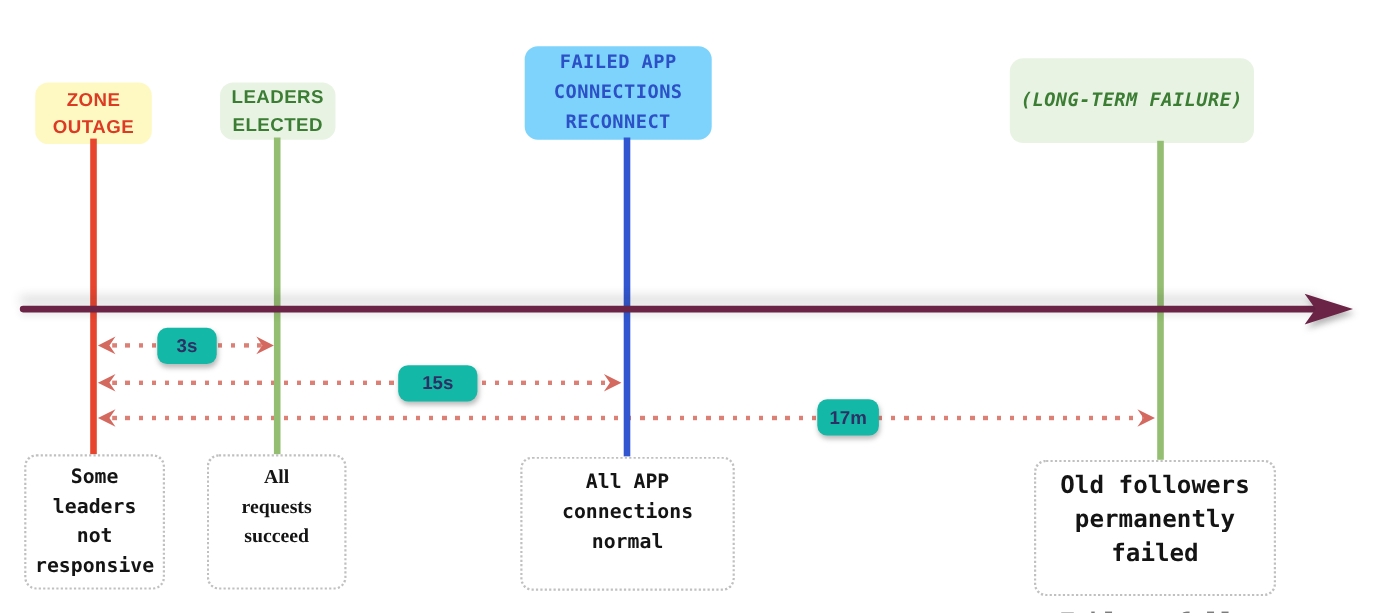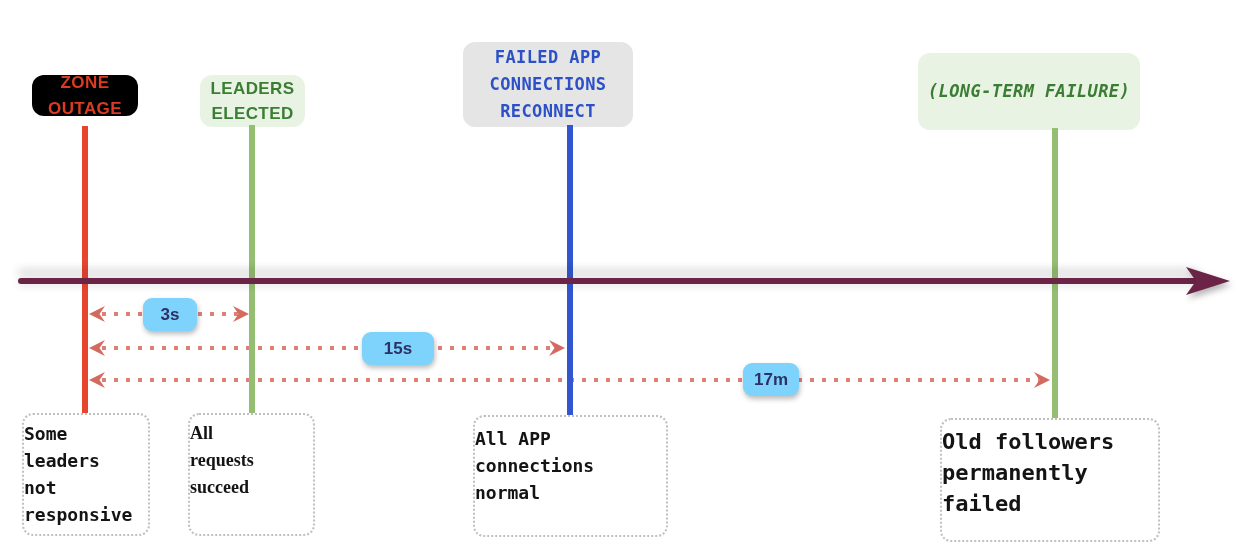--- a/index.html
+++ b/index.html
@@ -10,23 +10,23 @@
   }
 
   
   .toplabel {
     position:absolute; display:flex; align-items:center; justify-content:center;
     border-radius:12px; font-weight:bold; text-align:center;
     white-space:pre-line; letter-spacing:.4px;
   }
   .toplabel.sans { font-family:"Liberation Sans", sans-serif; font-size:17px; line-height:1.5; }
   .toplabel.mono { font-family:"DejaVu Sans Mono", monospace; font-size:17px; line-height:1.6; }
-  .lbl-red    { left:32px;  top:75px; width:106px; height:41px; background:#000000; color:#DC3A23; }
+  .lbl-red    { left:32px;  top:75px; width:106px; height:56px; background:#fef9c3; color:#DC3A23; }
   .lbl-green1 { left:200px; top:75px; width:105px; height:52px; background:#E9F3E4; color:#3A7D33; }
-  .lbl-blue   { left:463px; top:42px; width:170px; height:85px; background:#e5e5e5; color:#2C50C6; }
+  .lbl-blue   { left:477px; top:42px; width:170px; height:85px; background:#7dd3fc; color:#2C50C6; }
   .lbl-green2 { left:918px; top:53px; width:222px; height:77px; background:#E9F3E4; color:#3A7D33; flex-direction:column; }
   .lbl-green2 .l1 { font-style:italic; display:block; }
   .lbl-green2 .l2 { display:block; white-space:pre-line; }
 
   
   .vline { position:absolute; width:6px; z-index:2; }
   .vl-red    { left:82px;   top:126px; height:287px; background:#E8452F; }
   .vl-green1 { left:249px;  top:125px; height:288px; background:#94BE72; }
   .vl-blue   { left:567px;  top:125px; height:290px; background:#3156CF; }
   .vl-green2 { left:1052px; top:128px; height:290px; background:#94BE72; }
@@ -51,34 +51,34 @@
   .dur-row svg { position:absolute; top:0; }
   .dur-row .chev-l { left:0; }
   .dur-row .chev-r { right:0; }
   .row1 { left:86px; top:304px; width:166px; }
   .row2 { left:86px; top:338px; width:482px; }
   .row3 { left:86px; top:370px; width:967px; }
 
   
   .badge {
     position:absolute; z-index:5; display:flex; align-items:center; justify-content:center;
-    background:#7dd3fc; color:#2D3064; font-weight:bold; font-size:17px;
+    background:#14b8a6; color:#2D3064; font-weight:bold; font-size:17px;
     font-family:"Liberation Sans", sans-serif; border-radius:9px; height:33px;
     box-shadow: 1px 3px 5px rgba(60,60,60,.35);
   }
   .bdg-3s  { left:143px; top:298px; width:54px; }
   .bdg-15s { left:362px; top:332px; width:72px; }
   .bdg-15m { left:743px; top:363px; width:56px; }
 
   
   .note {
     position:absolute; z-index:4; background:#ffffff;
     border:2px dotted #C0C0C0; border-radius:11px;
     font-family:"DejaVu Sans Mono", monospace; font-weight:bold; color:#141414;
-    text-align:left; white-space:pre-line;
+    text-align:center; white-space:pre-line;
   }
   .note1 { left:22px;  top:413px; width:128px; height:123px; font-size:18px; line-height:1.5;  padding-top:5px; }
   .note2 { left:188px; top:413px; width:127px; height:123px; font-size:18px; line-height:1.5;  padding-top:5px;font-family:Liberation Serif, serif; }
   .note3 { left:473px; top:415px; width:195px; height:122px; font-size:18px; line-height:1.5;  padding-top:8px; }
   .note4 { left:940px; top:418px; width:220px; height:124px; font-size:22px; line-height:1.42; padding-top:6px; }
 </style>
 </head>
 <body>
 
 <div class="canvas">

